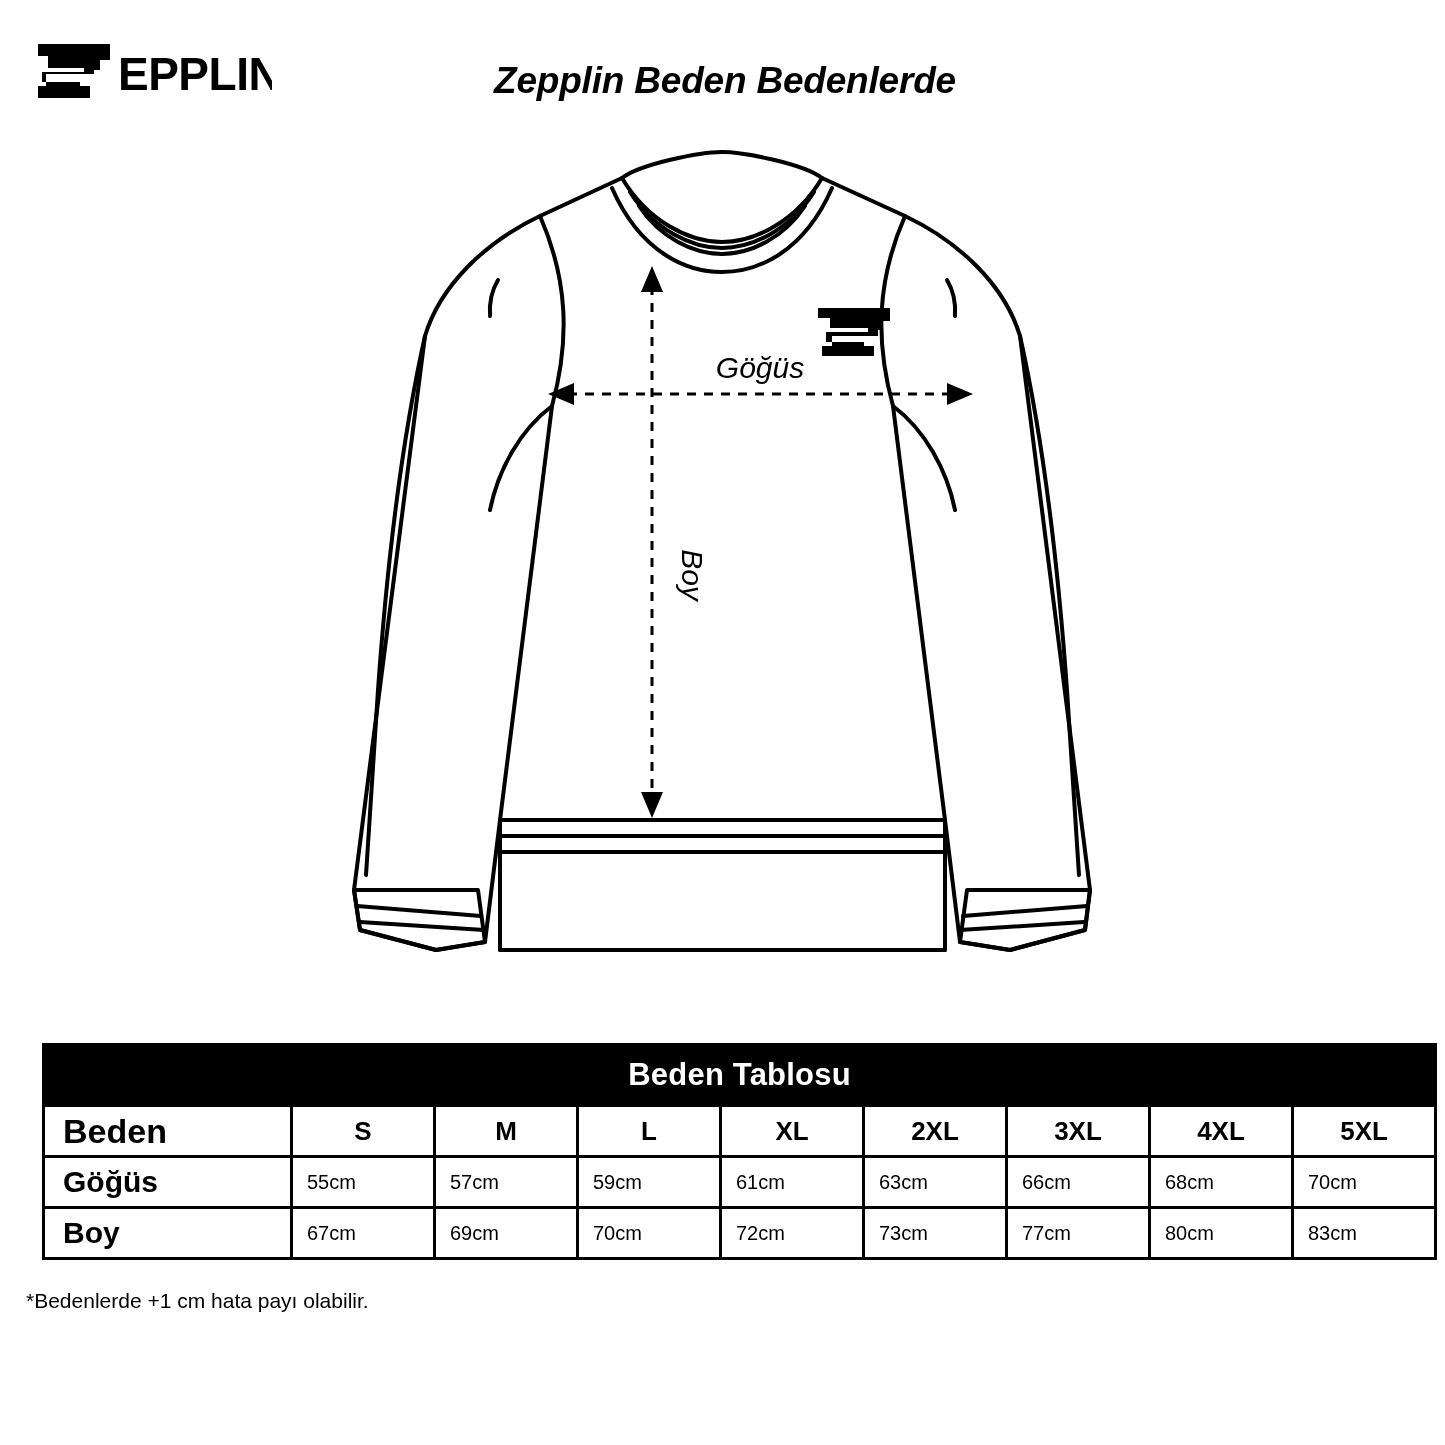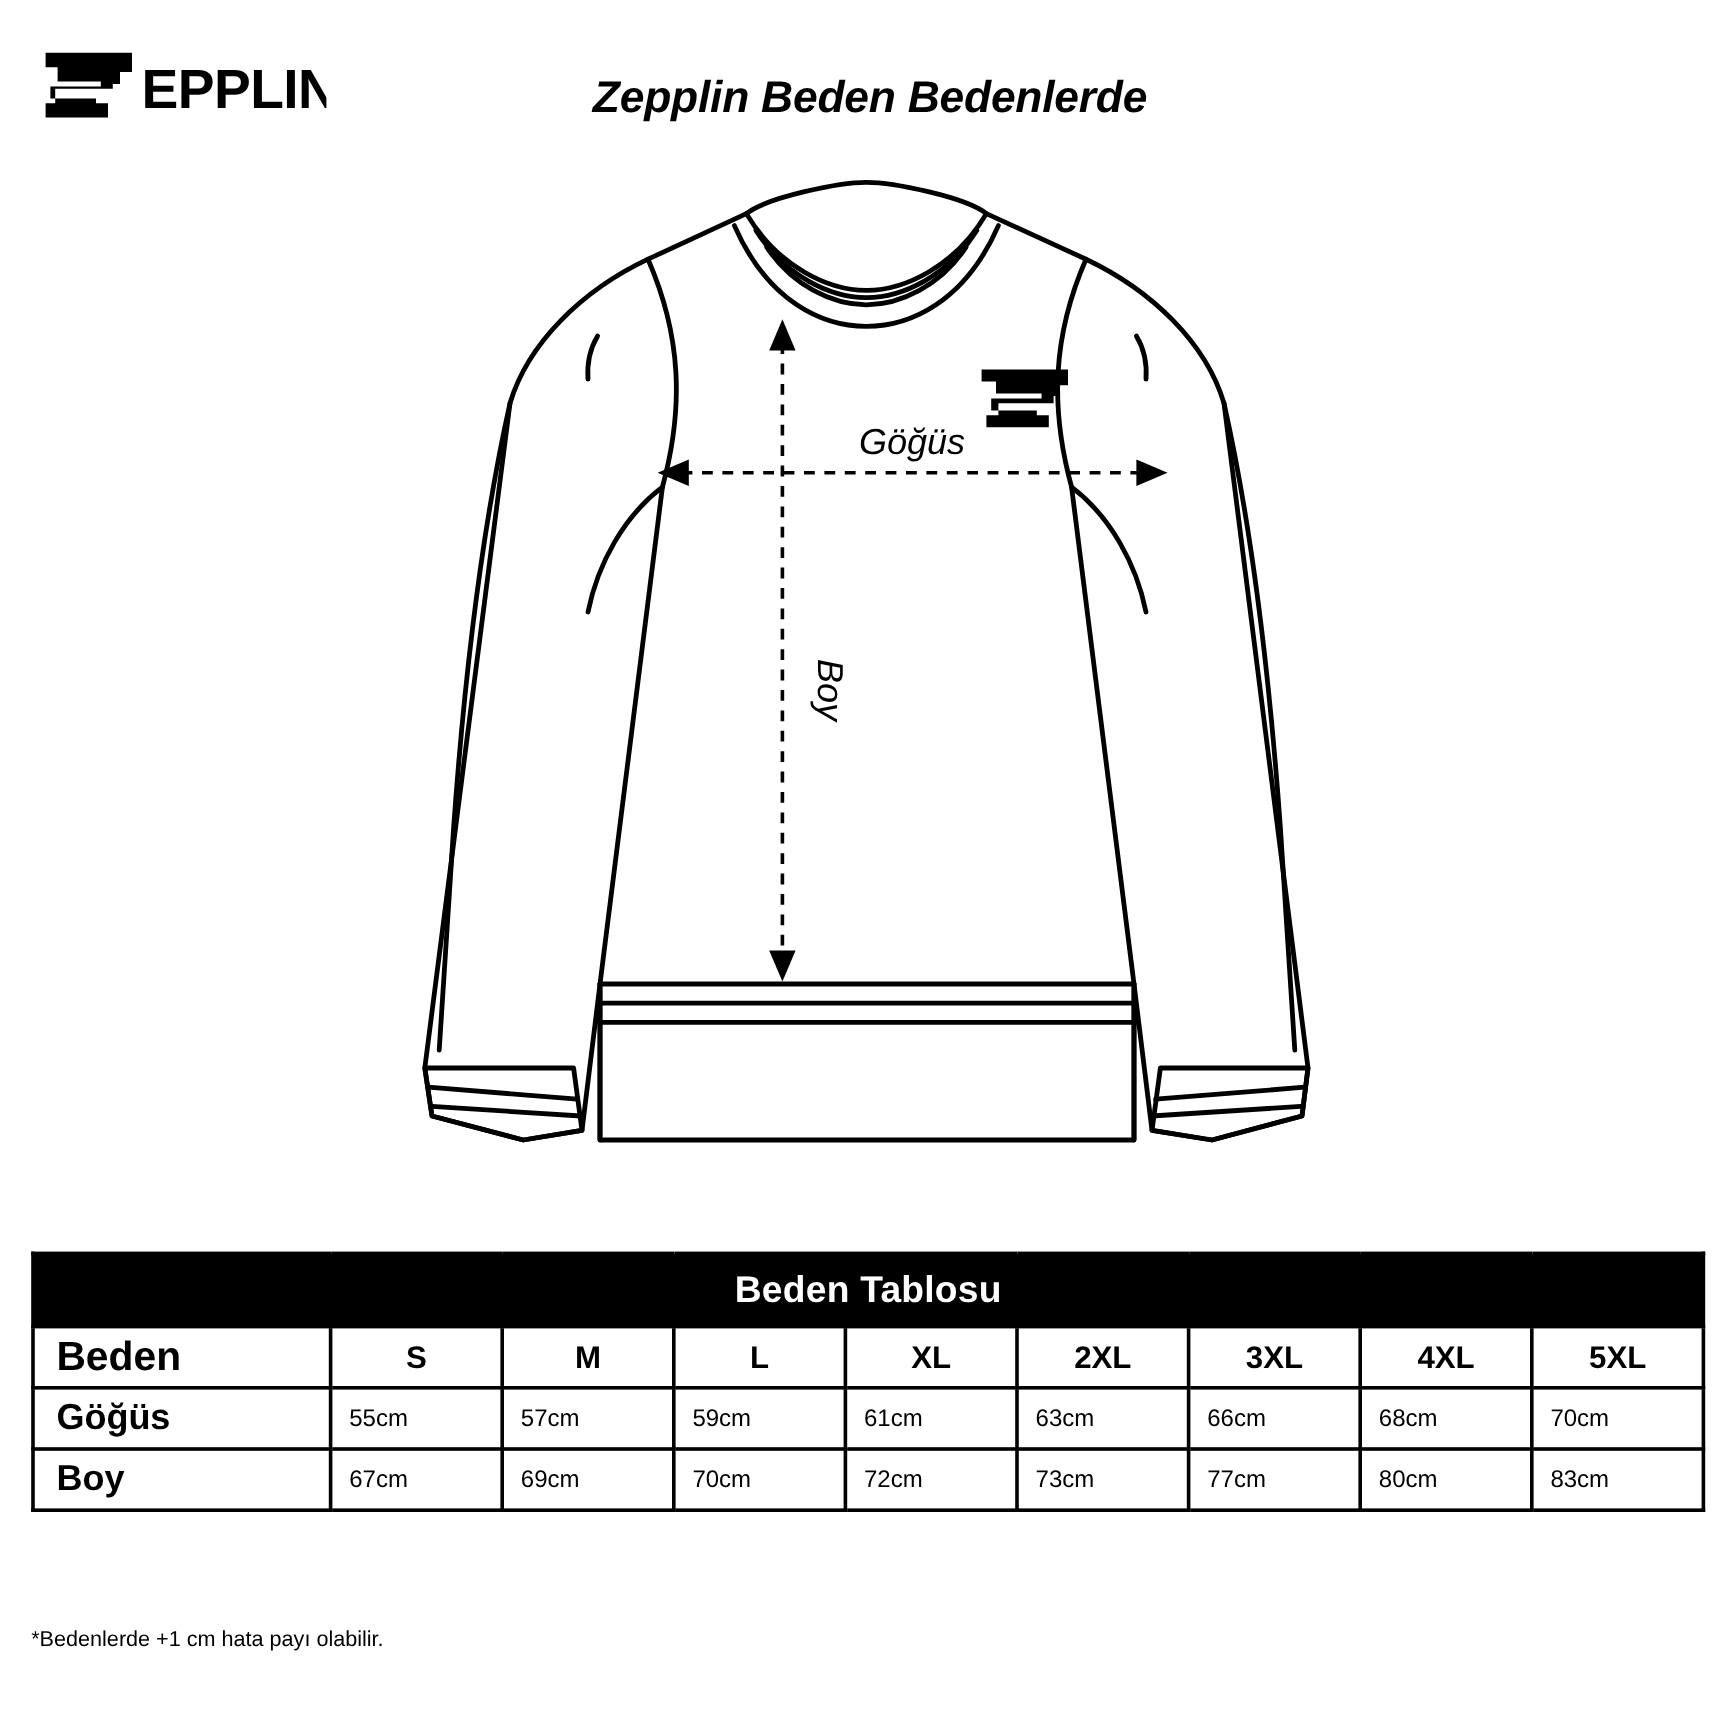--- a/index.html
+++ b/index.html
@@ -53,21 +53,21 @@
     left: 0;
     top: 130px;
     width: 1445px;
     height: 900px;
   }
   .illustration svg { display: block; }
 
   
   .size-table {
     position: absolute;
-    left: 26px;
+    left: 42px;
     top: 1043px;
     width: 1394px;
     border-collapse: collapse;
     table-layout: fixed;
   }
   .size-table td, .size-table th {
     border: 3px solid #000000;
     padding: 0;
     height: 48px;
   }
@@ -102,22 +102,22 @@
     font-weight: 400;
     text-align: left;
     padding-left: 14px !important;
   }
   .col-label { width: 248px; }
   .col-size  { width: 143px; }
 
   .footnote {
     position: absolute;
     left: 26px;
-    top: 1356px;
-    font-size: 18px;
+    top: 1289px;
+    font-size: 21px;
     font-weight: 400;
     text-align: right;
   }
 
   
 </style>
 </head>
 <body>
 
 <div class="header">

